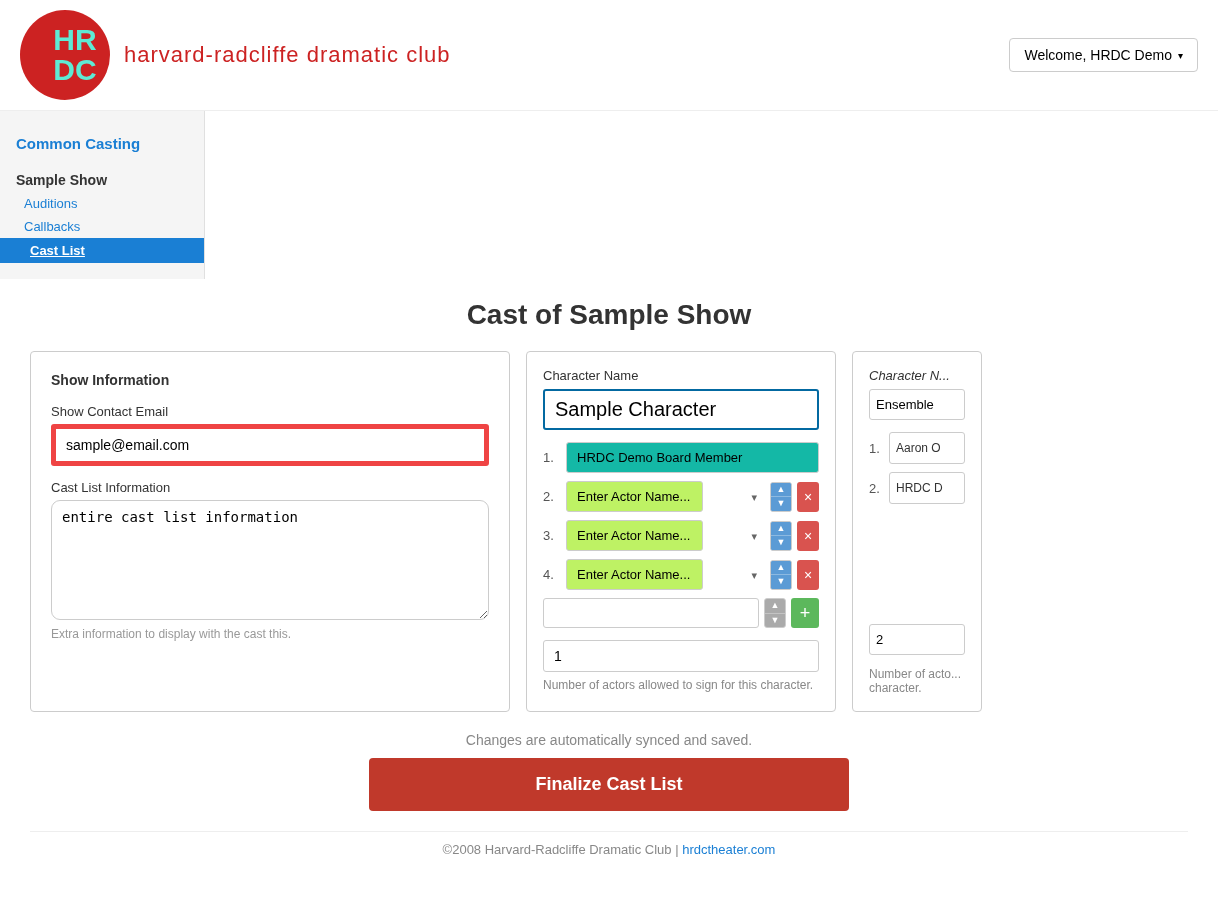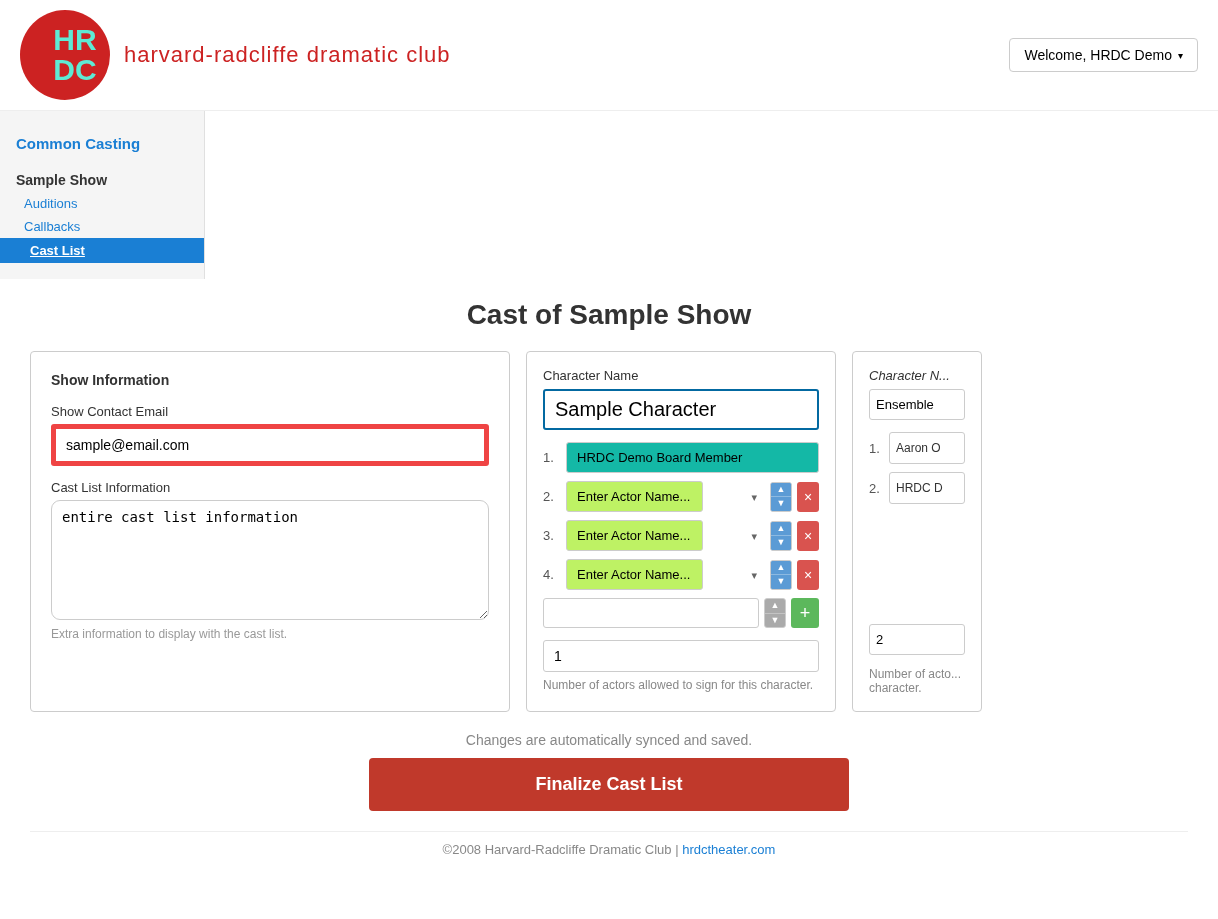--- a/index.html
+++ b/index.html
@@ -118,21 +118,21 @@
 
       <div class="panel show-info-panel">
         <div class="panel-title">Show Information</div>
         <div class="form-group">
           <label class="form-label">Show Contact Email</label>
           <input class="form-input" type="email" value="sample@email.com" style="">
         </div>
         <div class="form-group">
           <label class="form-label">Cast List Information</label>
           <textarea class="form-textarea" style="">entire cast list information</textarea>
-          <div class="form-hint">Extra information to display with the cast list.</div>
+          <div class="form-hint">Extra information to display with the cast this.</div>
         </div>
       </div>
 
       <div class="character-panel">
         <div class="char-name-label">Character Name</div>
         <input class="char-name-input" type="text" value="Sample Character" style="">
 
         
         <div class="actor-row">
           <span class="actor-num">1.</span>

